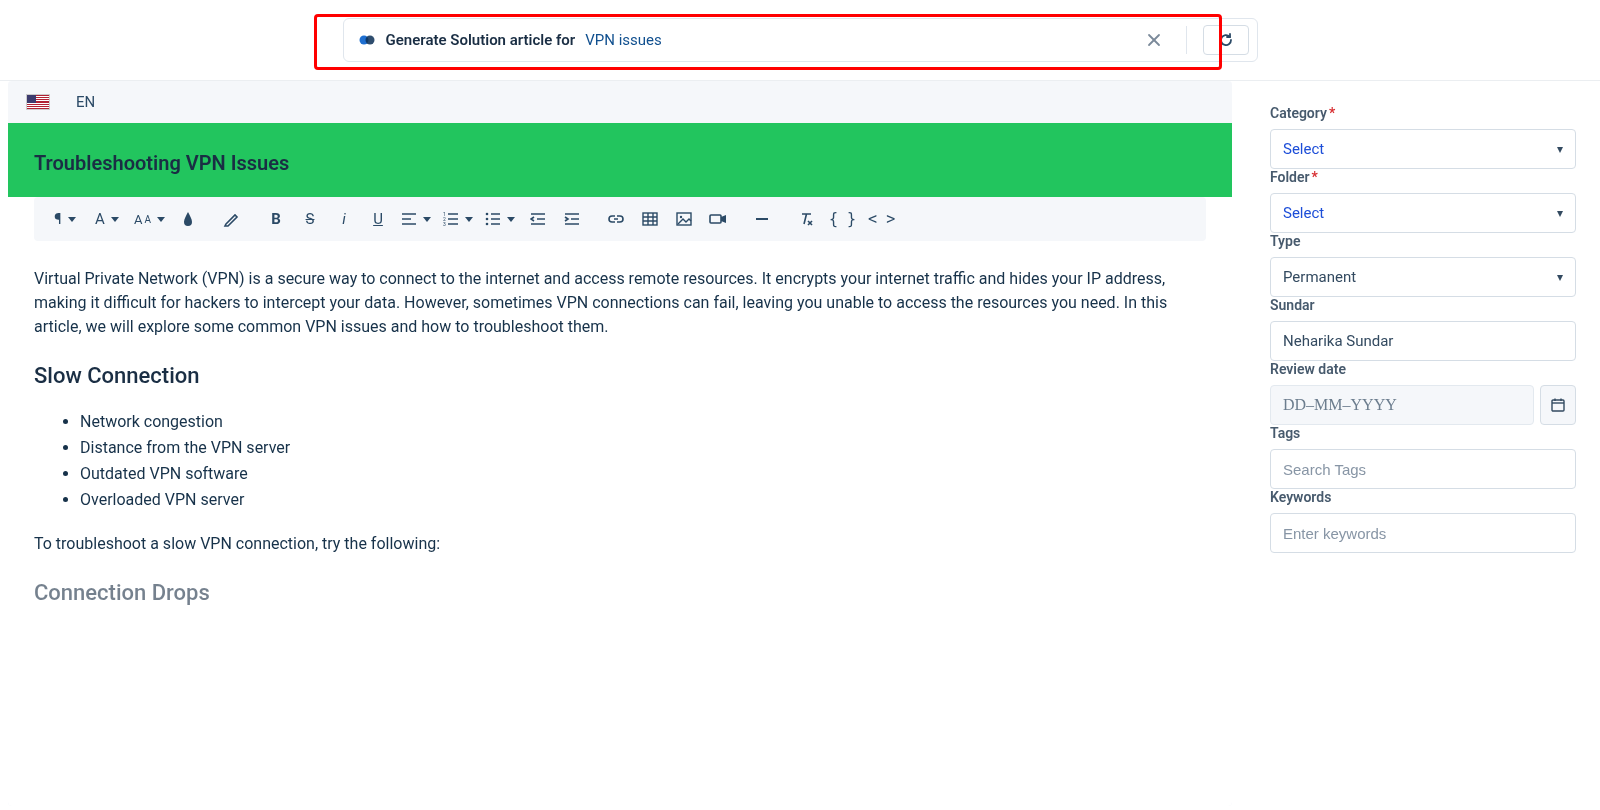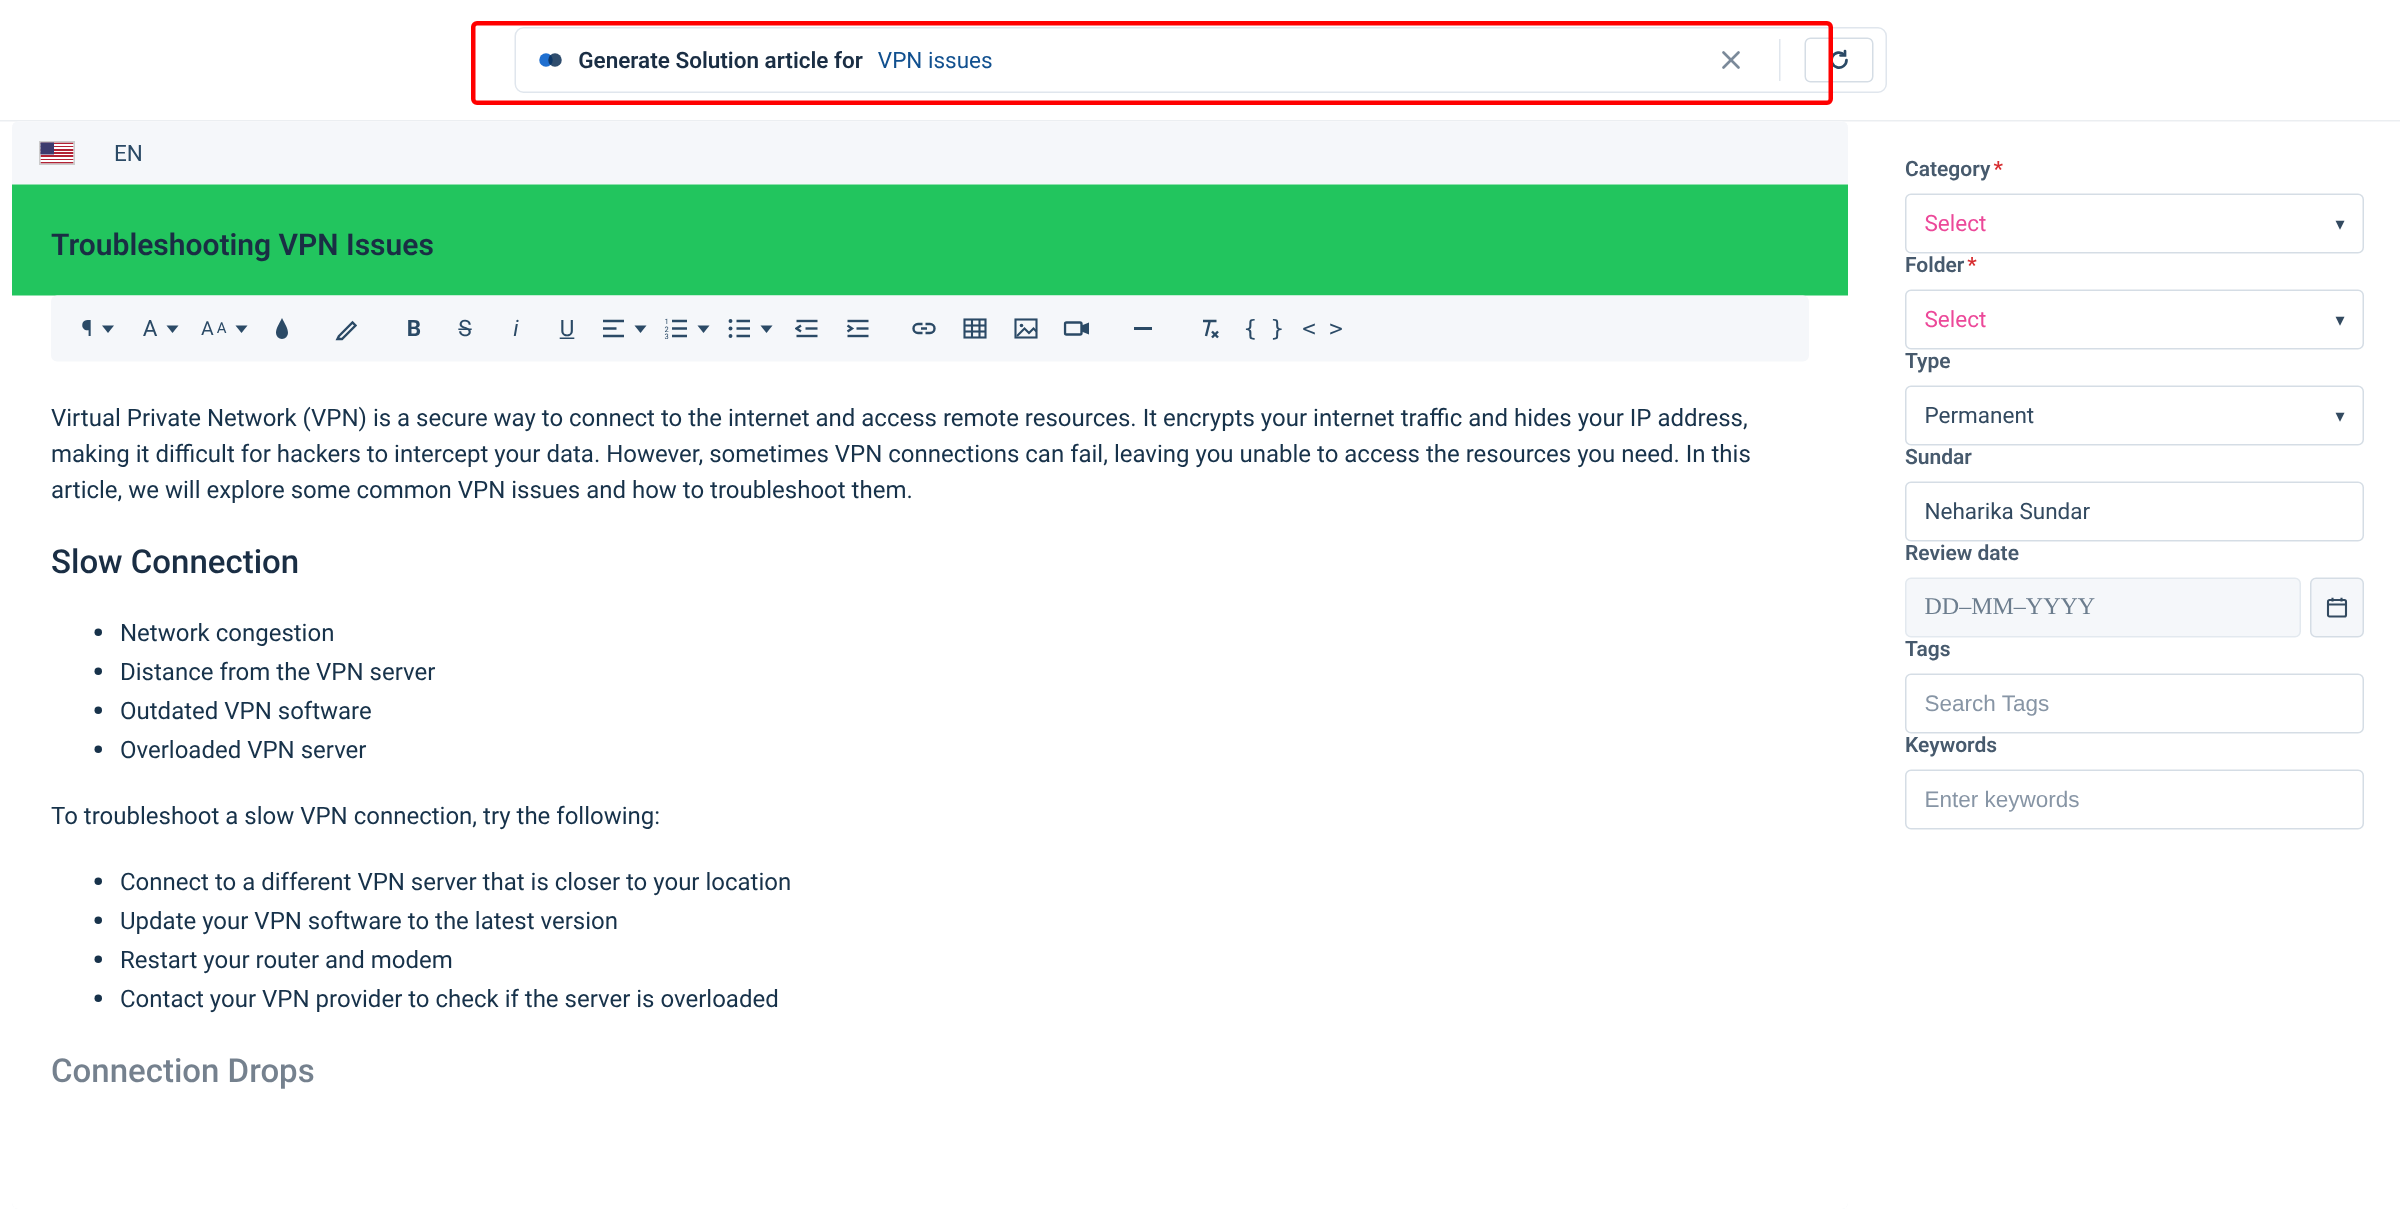--- a/index.html
+++ b/index.html
@@ -180,21 +180,21 @@
     font-size:15px;
     color:#334a60;
     background:#fff;
     display:flex;align-items:center;justify-content:space-between;
   }
   .select .chev {
     font-size:12px;color:#334a60;
   }
   .text-input::placeholder { color:#8795a5; }
   input.text-input { outline:none; }
-  .placeholder-color { color:#ec4899; }
+  .placeholder-color { color:#1d4ed8; }
   .date-wrap { display:flex; gap:6px; align-items:stretch;font-family:Liberation Serif, serif; }
   .date-wrap .date-input { flex:1; background:#f5f7fa; display:flex;align-items:center;padding:0 12px;color:#6c7d8e;border:1px solid #e3e9ef;border-radius:4px;height:40px; }
   .cal-btn {
     width:36px;height:40px;border:1px solid #d5dde5;border-radius:4px;
     display:flex;align-items:center;justify-content:center;background:#f5f7fa;cursor:pointer;color:#334a60;
   }
 
   svg { display:block; }
 </style>
 </head>
@@ -360,26 +360,20 @@
       <div class="article-body">
         <p>Virtual Private Network (VPN) is a secure way to connect to the internet and access remote resources. It encrypts your internet traffic and hides your IP address, making it difficult for hackers to intercept your data. However, sometimes VPN connections can fail, leaving you unable to access the resources you need. In this article, we will explore some common VPN issues and how to troubleshoot them.</p>
         <h2>Slow Connection</h2>
         <ul>
           <li>Network congestion</li>
           <li>Distance from the VPN server</li>
           <li>Outdated VPN software</li>
           <li>Overloaded VPN server</li>
         </ul>
         <p>To troubleshoot a slow VPN connection, try the following:</p>
-        <ul>
-          <li>Connect to a different VPN server that is closer to your location</li>
-          <li>Update your VPN software to the latest version</li>
-          <li>Restart your router and modem</li>
-          <li>Contact your VPN provider to check if the server is overloaded</li>
-        </ul>
         <h2 style="opacity:0.6;margin-top:10px;">Connection Drops</h2>
       </div>
     </div>
   </div>
 
   <div class="side-pane">
     <div class="field">
       <label class="field-label"><span>Category</span><span class="req">*</span></label>
       <div class="select">
         <span class="placeholder-color">Select</span>

